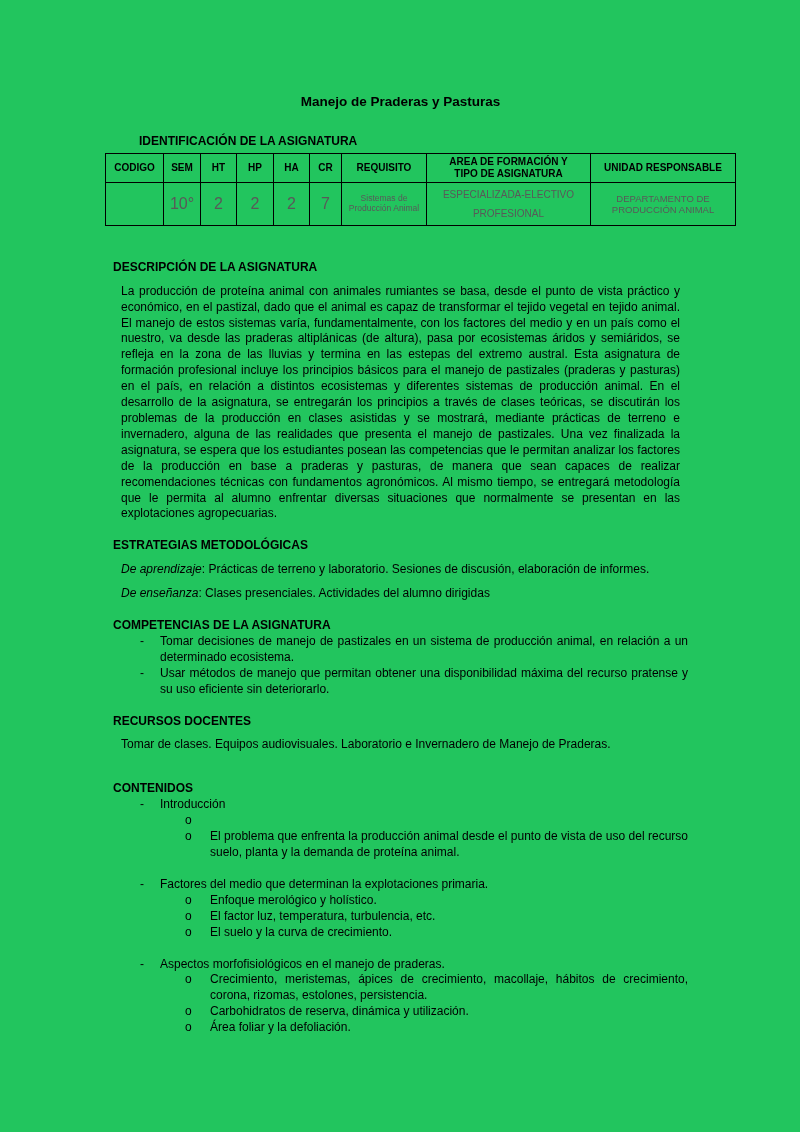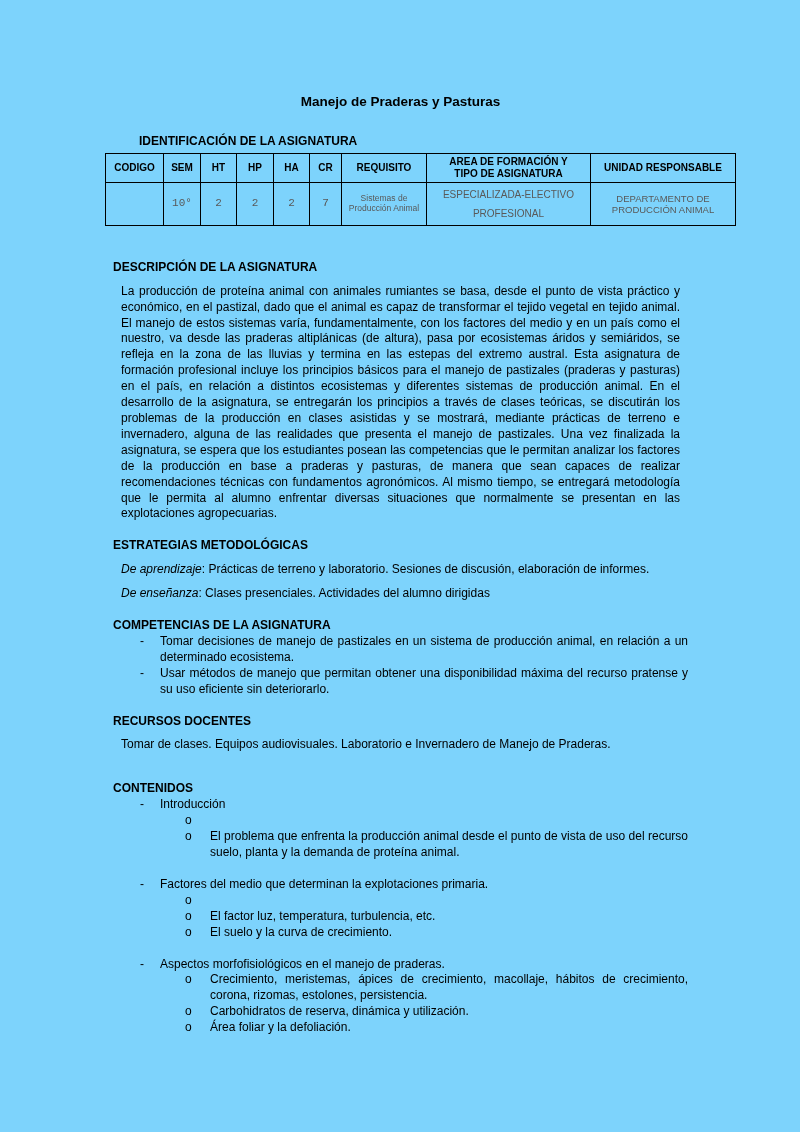--- a/index.html
+++ b/index.html
@@ -1,21 +1,21 @@
 <!DOCTYPE html>
 <html><head>
 <meta charset="utf-8">
 <style>
   html, body { margin: 0; padding: 0; background: #ffffff; }
   .page {
     width: 800px;
     min-height: 1132px;
     box-sizing: border-box;
     padding: 94px 112px 40px 113px;
-    background: #7dd3fc;
+    background: #22c55e;
     color: #000000;
     font-family: "Liberation Sans", sans-serif;
     font-size: 12px;
     line-height: 15.9px;
   }
   .doc-title {
     text-align: center;
     font-weight: bold;
     font-size: 13.5px;
     margin: 0 0 24px 0;
@@ -50,21 +50,21 @@
     font-size: 10px;
     font-weight: bold;
     line-height: 11.5px;
     height: 24px;
   }
   table.ident th.wrap { white-space: pre-line; }
   table.ident td {
     height: 34px;
     color: #595959;
   }
-  td.cell-num { font-size: 11px; font-family: Liberation Mono, monospace; }
+  td.cell-num { font-size: 16px; }
   td.cell-req { font-size: 8.5px; line-height: 9.5px; }
   td.cell-area { font-size: 10px; line-height: 19px; }
   td.cell-unit { font-size: 9.5px; line-height: 11px; }
   .italic { font-style: italic; }
   
   .li-dash { display: flex; margin: 0; }
   .li-dash > .bullet { flex: none; width: 20px; margin-left: 27px; }
   .li-dash > .txt { flex: 1; text-align: justify; }
   .li-o { display: flex; margin: 0; }
   .li-o > .bullet { flex: none; width: 25px; margin-left: 72px; }
@@ -154,20 +154,21 @@
     <span class="bullet">o</span>
     <div class="txt">El problema que enfrenta la producción animal desde el punto de vista de uso del recurso suelo, planta y la demanda de proteína animal.</div>
   </div>
 
   <div class="li-dash group-gap">
     <span class="bullet">-</span>
     <div class="txt">Factores del medio que determinan la explotaciones primaria.</div>
   </div>
   <div class="li-o">
     <span class="bullet">o</span>
+    <div class="txt">Enfoque merológico y holístico.</div>
   </div>
   <div class="li-o">
     <span class="bullet">o</span>
     <div class="txt">El factor luz, temperatura, turbulencia, etc.</div>
   </div>
   <div class="li-o">
     <span class="bullet">o</span>
     <div class="txt">El suelo y la curva de crecimiento.</div>
   </div>
 

